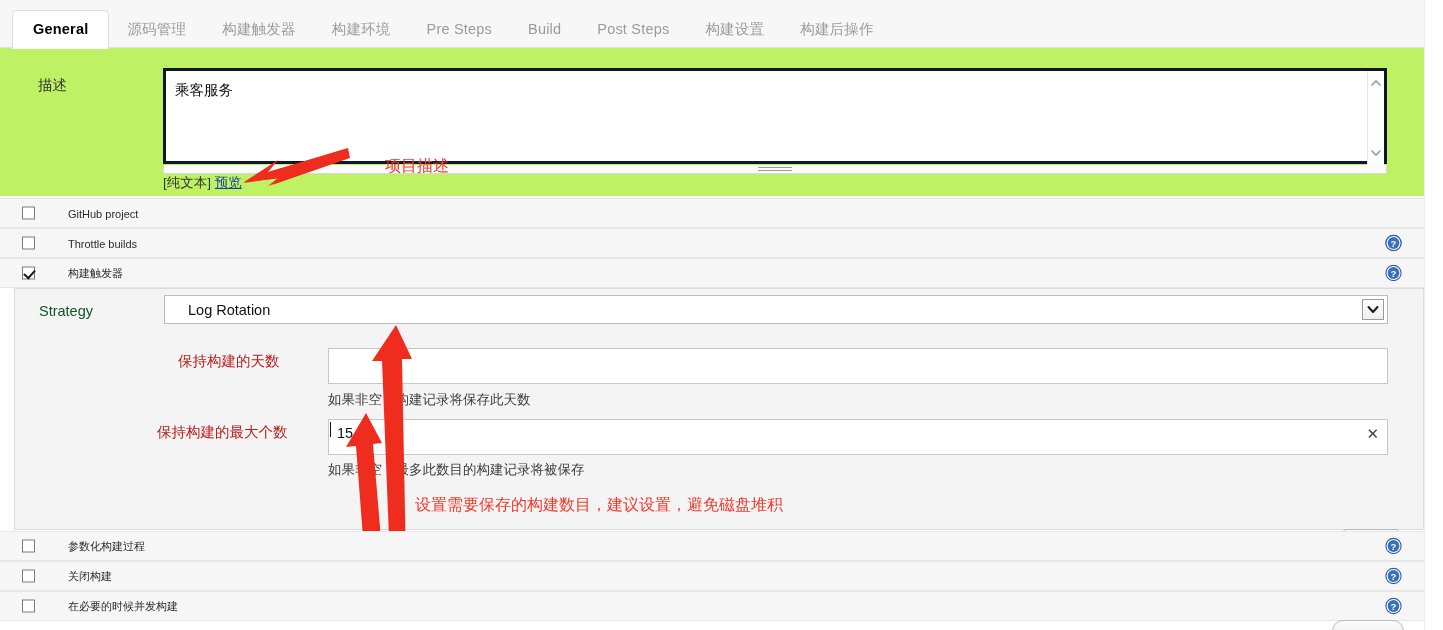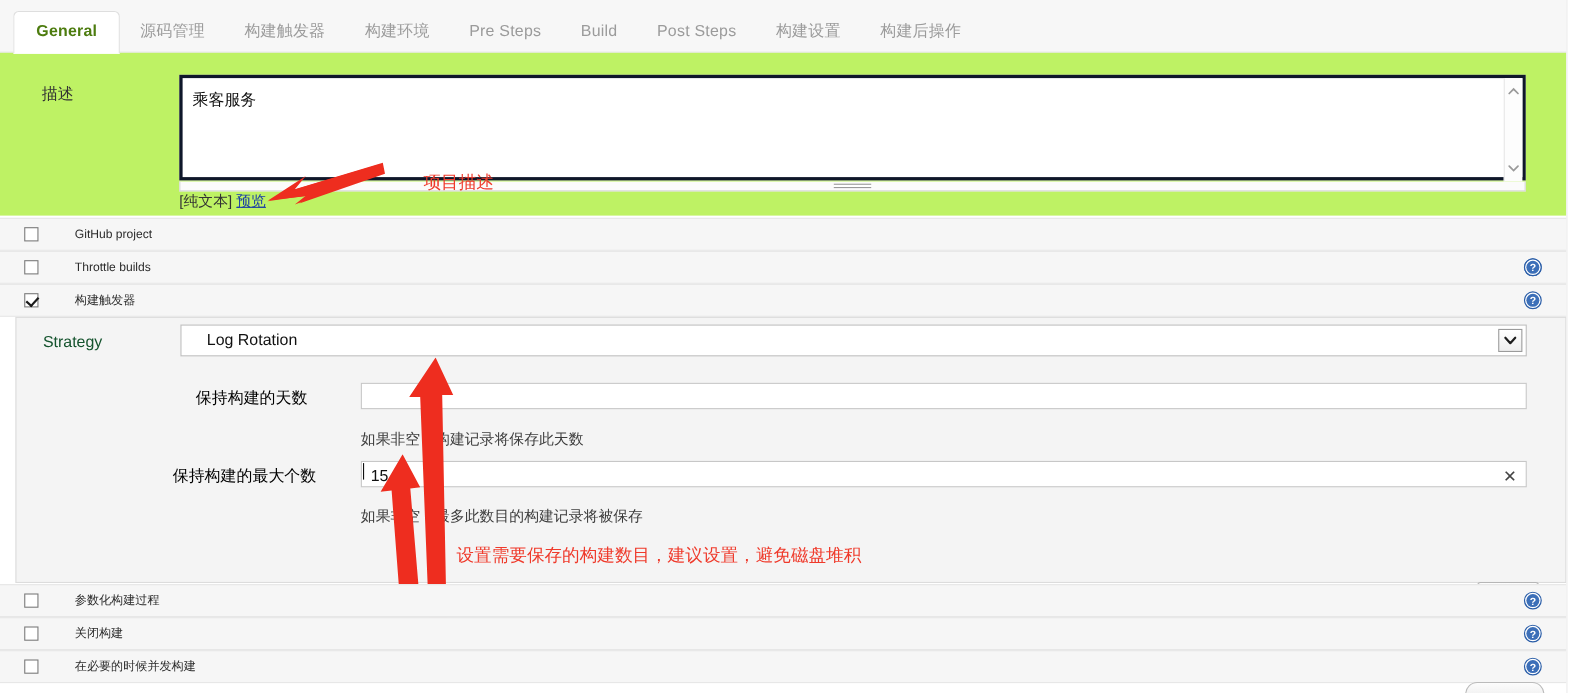--- a/index.html
+++ b/index.html
@@ -35,21 +35,21 @@
     font-size: 14.5px;
     color: #9b9b9b;
     padding: 0 18px;
     height: 38px;
     line-height: 38px;
     white-space: nowrap;
     cursor: pointer;
     letter-spacing: 0.2px;
   }
   .tab.active {
-    color: #4d7c0f;
+    color: #000000;
     font-weight: bold;
     background: #ffffff;
     border: 1px solid #dedede;
     border-bottom: 1px solid #ffffff;
     border-top-left-radius: 5px;
     border-top-right-radius: 5px;
     height: 39px;
     line-height: 37px;
     margin-bottom: -1px;
     padding: 0 20px;
@@ -241,27 +241,27 @@
     left: 149px;
     width: 1224px;
     height: 28px;
   }
   .flabel {
     position: absolute;
     right: 100%;
     margin-right: 10px;
     top: 4px;
     font-size: 14.5px;
-    color: #000000;
+    color: #b91c1c;
     white-space: nowrap;
   }
   .finput {
     position: absolute;
     left: 164px; top: 0;
-    width: 1060px; height: 24px;
+    width: 1060px; height: 36px;
     background: #ffffff;
     border: 1px solid #c7c7c7;
   }
   .fval {
     position: absolute;
     left: 8px; top: 5px;
     font-size: 14.5px;
     color: #111;
   }
   .caret {

